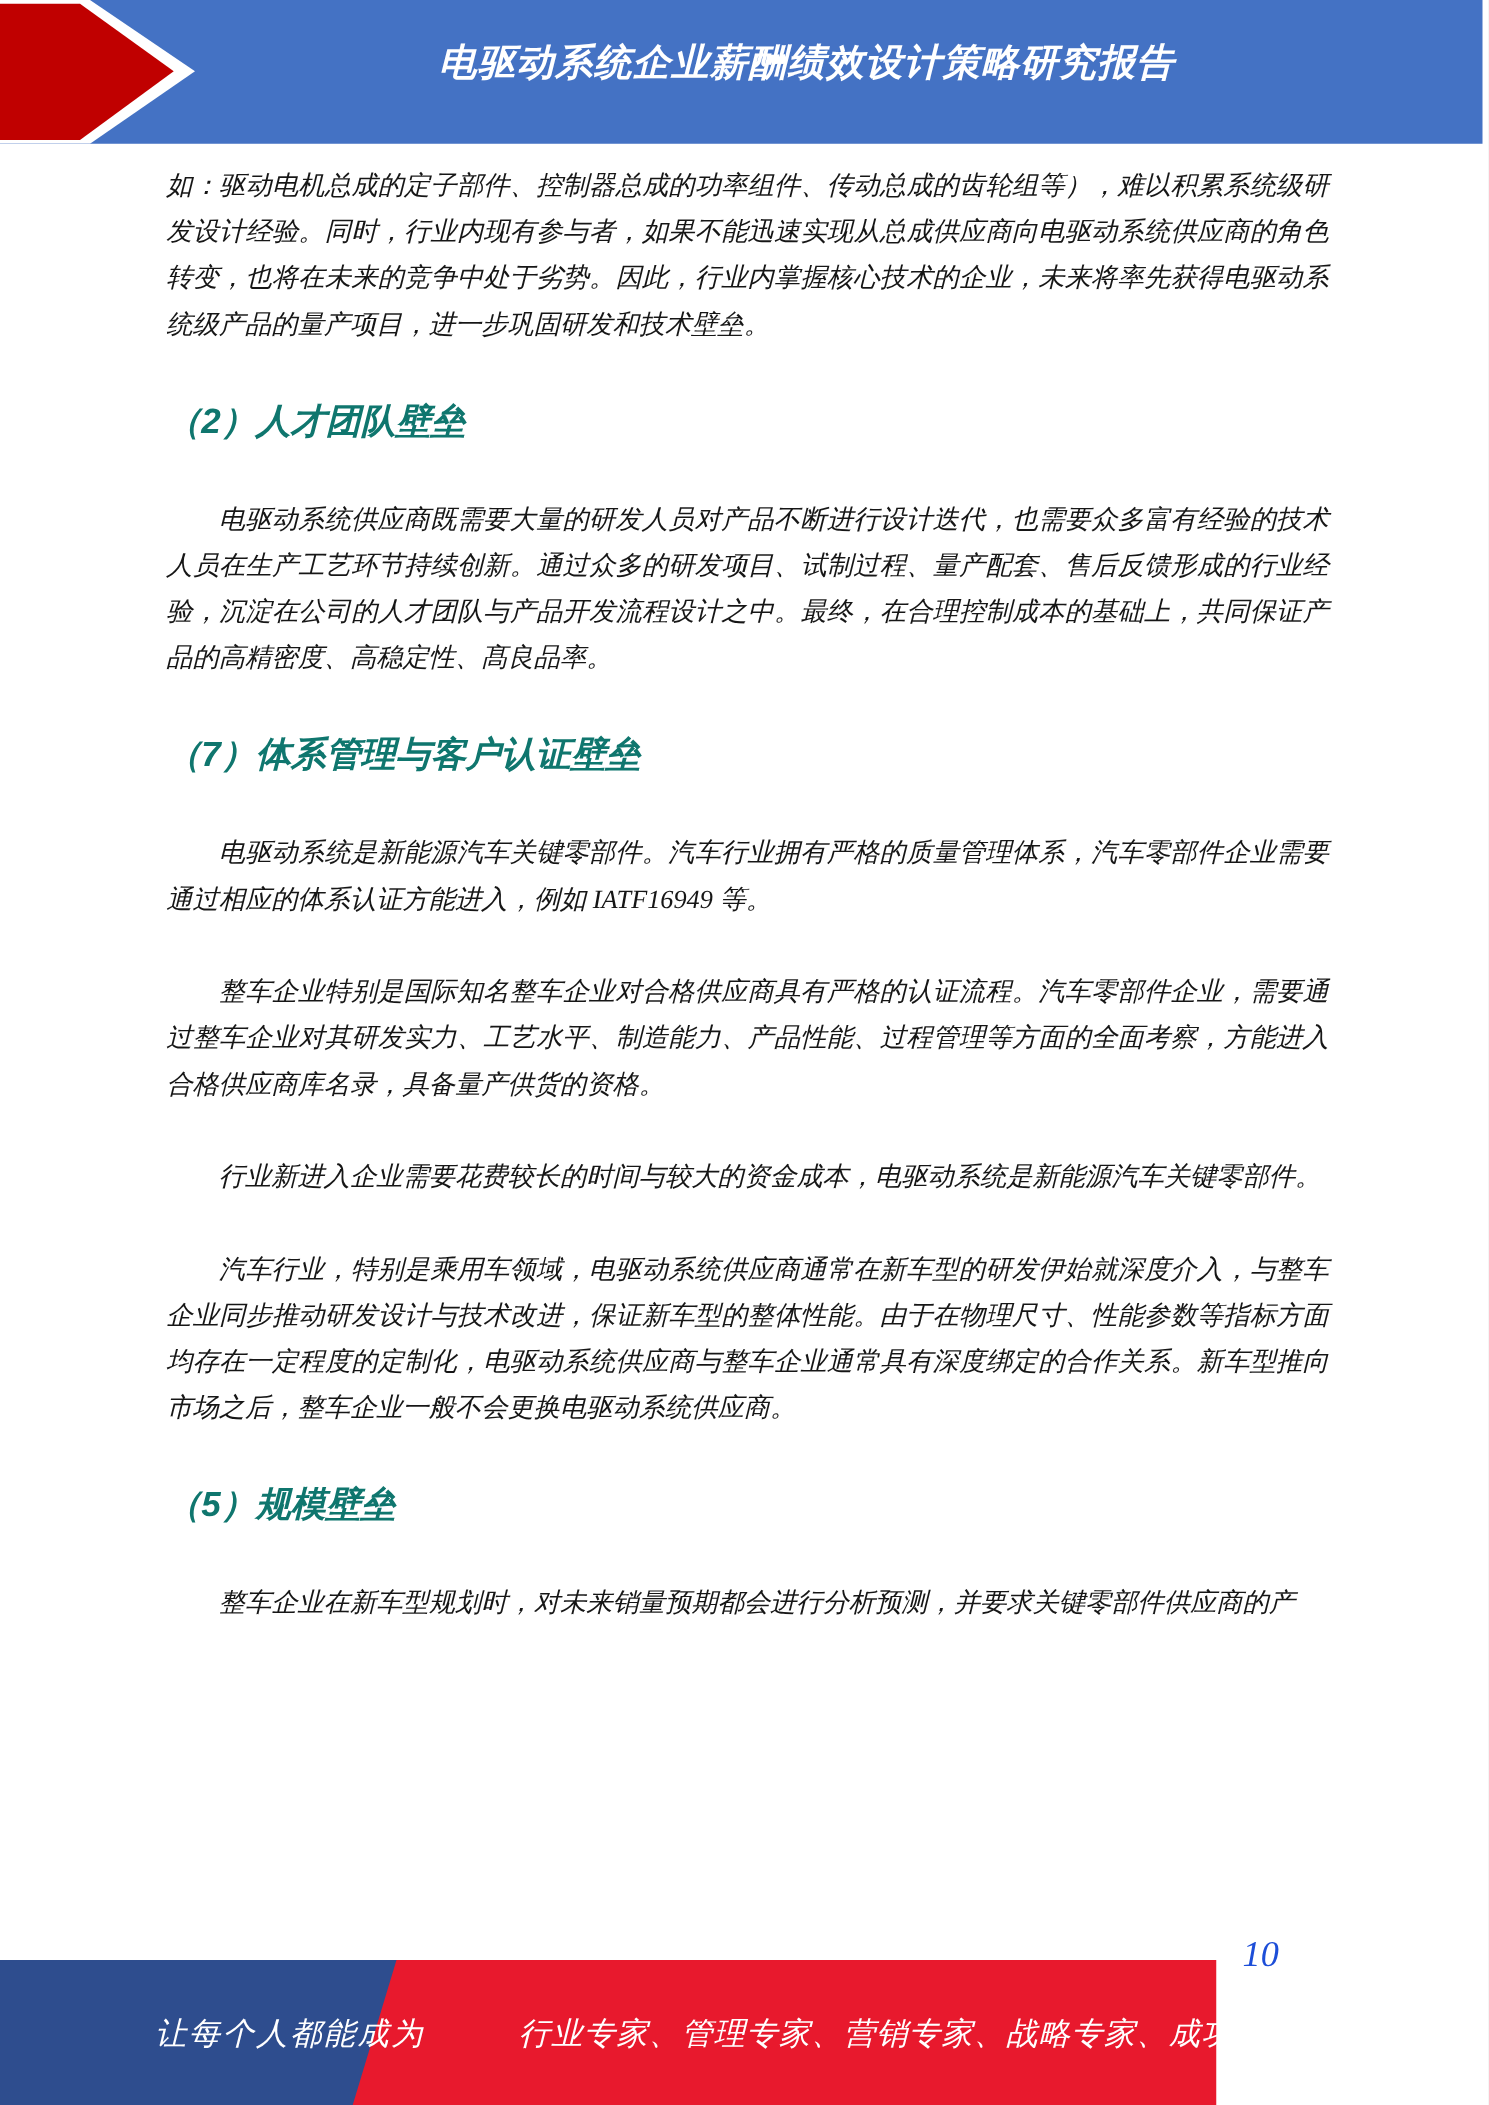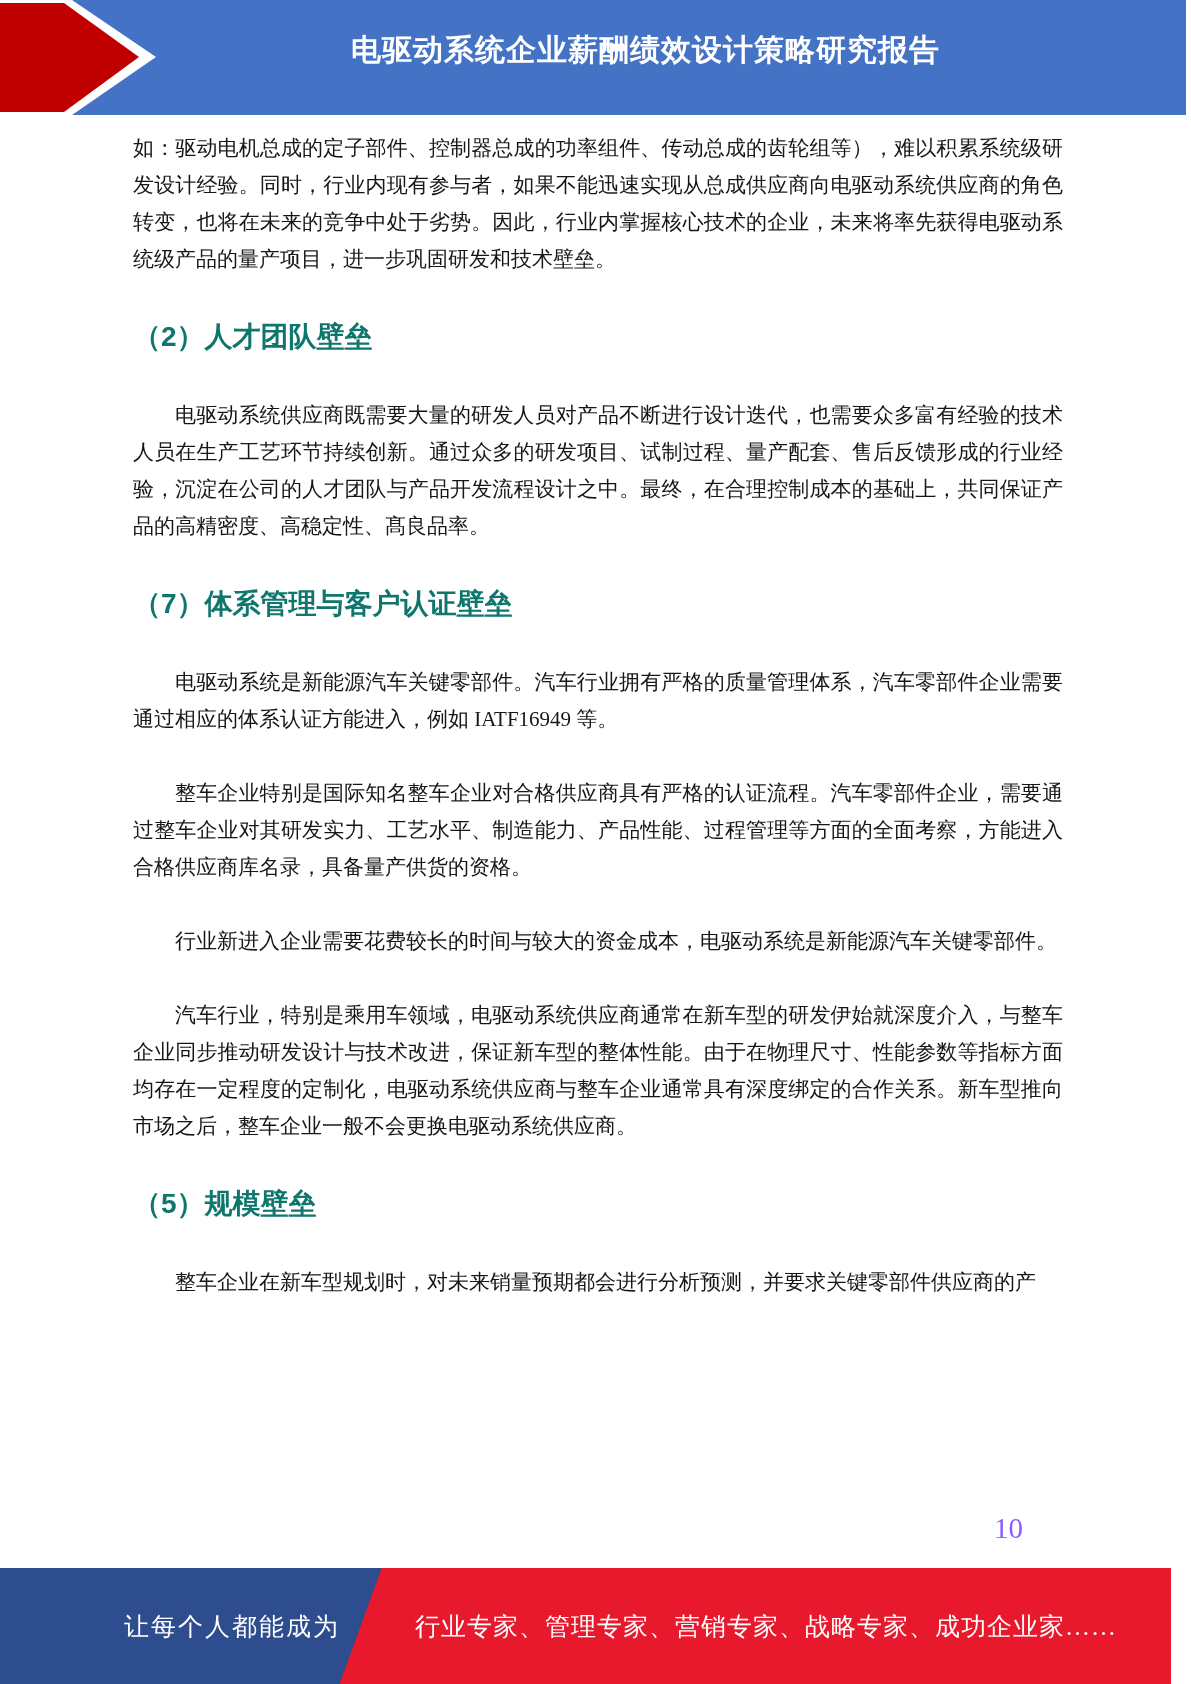--- a/index.html
+++ b/index.html
@@ -3,20 +3,21 @@
 <meta charset="utf-8">
 <style>
   html,body{margin:0;padding:0;background:#e8e8e8;}
   .page{
     position:relative;
     width:1191px;height:1684px;
     margin:0 auto;
     background:#ffffff;
     overflow:hidden;
     font-family:"Liberation Serif", serif;
+    font-style:italic;
   }
   
   .header-band{
     position:absolute;top:0;left:0;
     width:1186px;height:115px;
     background:#4472c4;
   }
   .header-arrow{
     position:absolute;top:0;left:0;width:165px;height:115px;
   }
@@ -49,29 +50,29 @@
     font-family:"Liberation Sans", sans-serif;
     font-weight:bold;
     font-size:28px;
     line-height:44px;
     color:#0f766e;
     text-align:left;
   }
   
   .page-number{
     position:absolute;
-    top:1512px;right:168px;
+    top:1548px;right:168px;
     font-size:29px;
-    color:#8b5cf6;
+    color:#1d4ed8;
     font-family:"Liberation Serif", serif;
   }
   
   .footer-band{
     position:absolute;left:0;bottom:0;
-    width:1151px;height:116px;padding-left:20px;
+    width:973px;height:116px;
   }
   .footer-red{
     position:absolute;inset:0;
     background:#e8192d;
   }
   .footer-blue{
     position:absolute;inset:0;
     background:#2e4d8e;
     clip-path:polygon(0 0, 32.6% 0, 29% 100%, 0 100%);
   }

